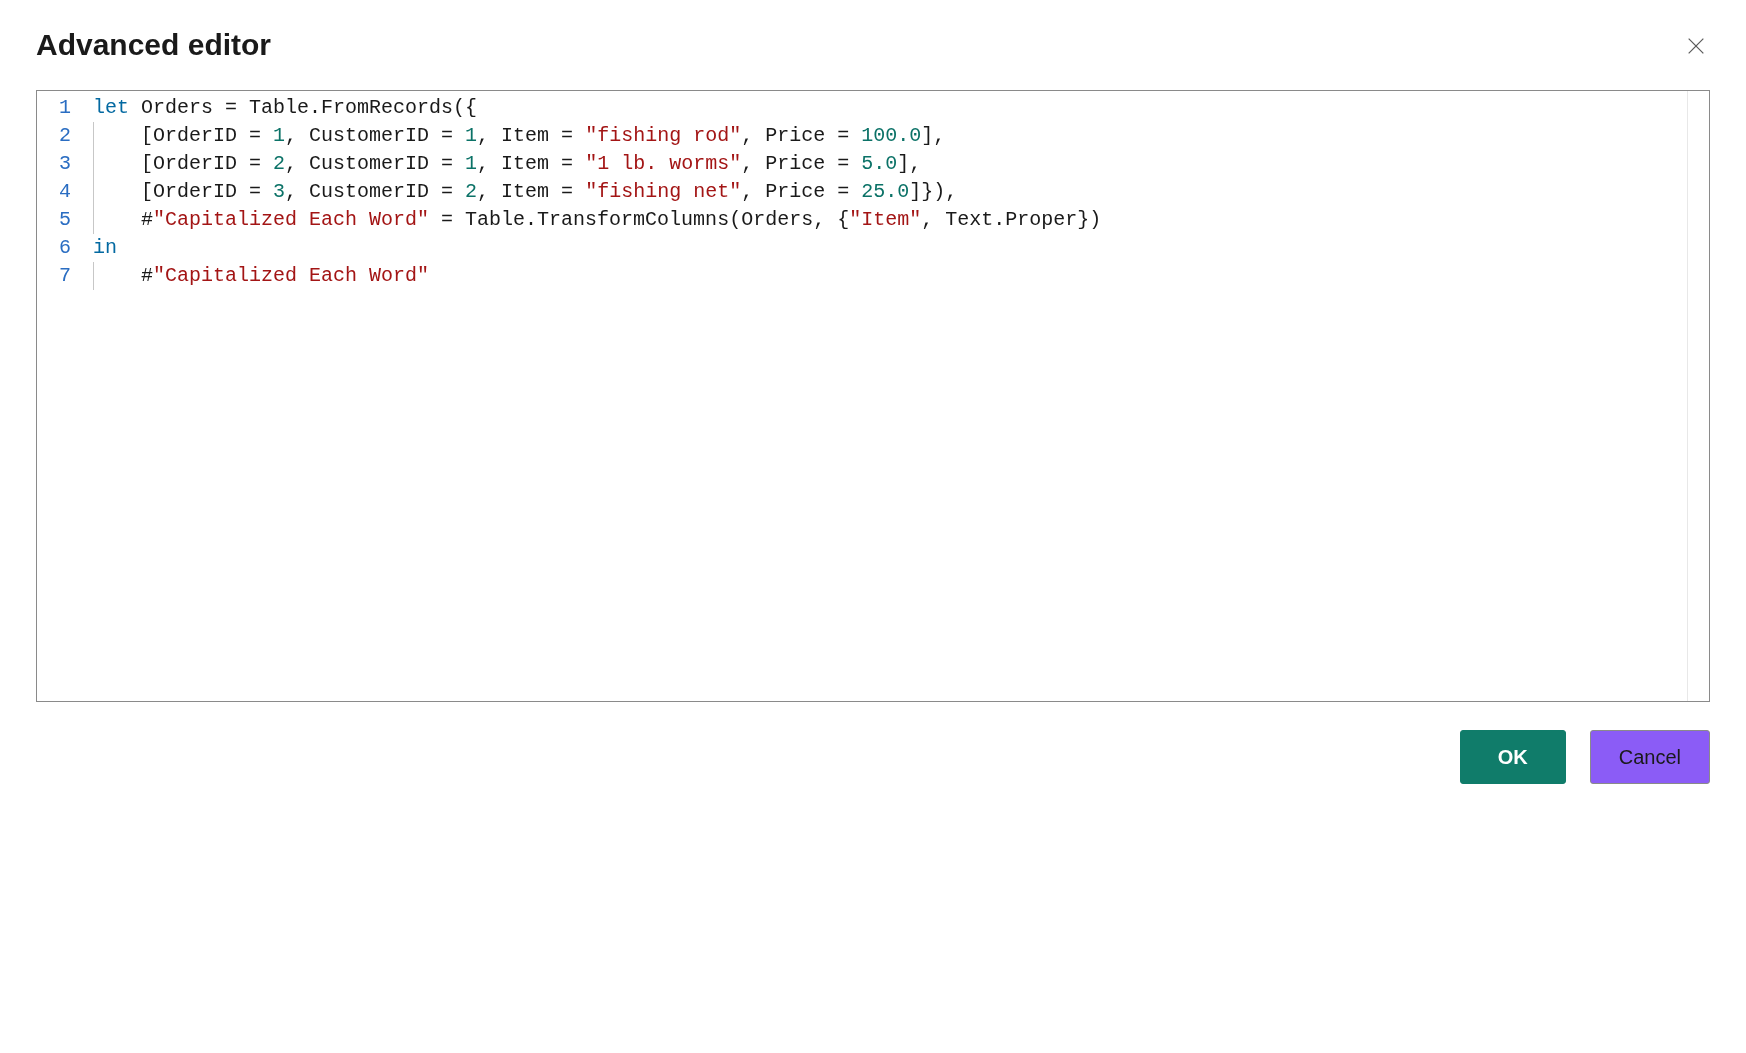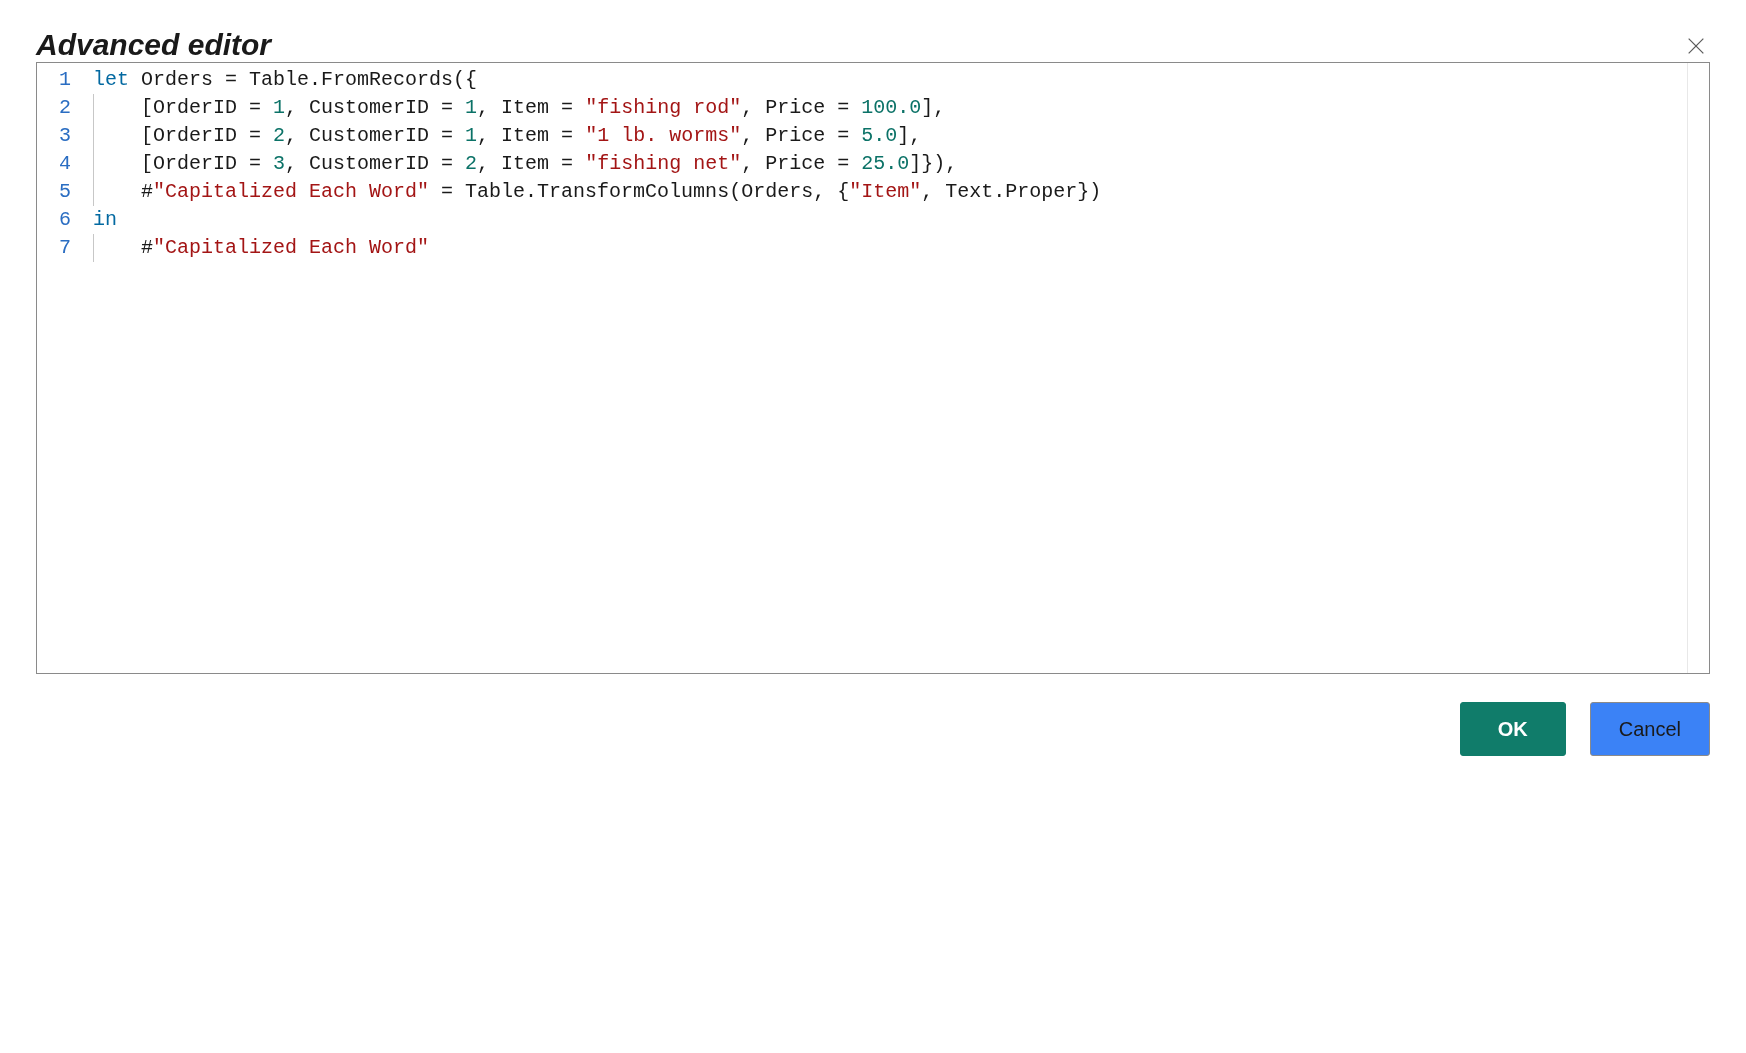--- a/index.html
+++ b/index.html
@@ -9,21 +9,21 @@
     }
     body {
       font-family: "Segoe UI", -apple-system, sans-serif;
       background: #ffffff;
       padding: 28px 36px;
     }
     .header {
       display: flex;
       justify-content: space-between;
       align-items: flex-start;
-      font-style: italic;
+      margin-bottom: 28px;
     }
     .title {
       font-size: 30px;
       font-weight: 600;
       color: #1a1a1a;
     }
     .close-btn {
       width: 28px;
       height: 28px;
       display: flex;
@@ -107,21 +107,21 @@
       align-items: center;
       justify-content: center;
     }
     .btn-primary {
       background: #107c6a;
       border: 1px solid #107c6a;
       color: #ffffff;
       font-weight: 600;
     }
     .btn-secondary {
-      background: #3b82f6;
+      background: #8b5cf6;
       border: 1px solid #8a8a8a;
       color: #1a1a1a;
     }
   </style>
 </head>
 <body>
 
 <div class="header">
   <h1 class="title">Advanced editor</h1>
   <div class="close-btn">

